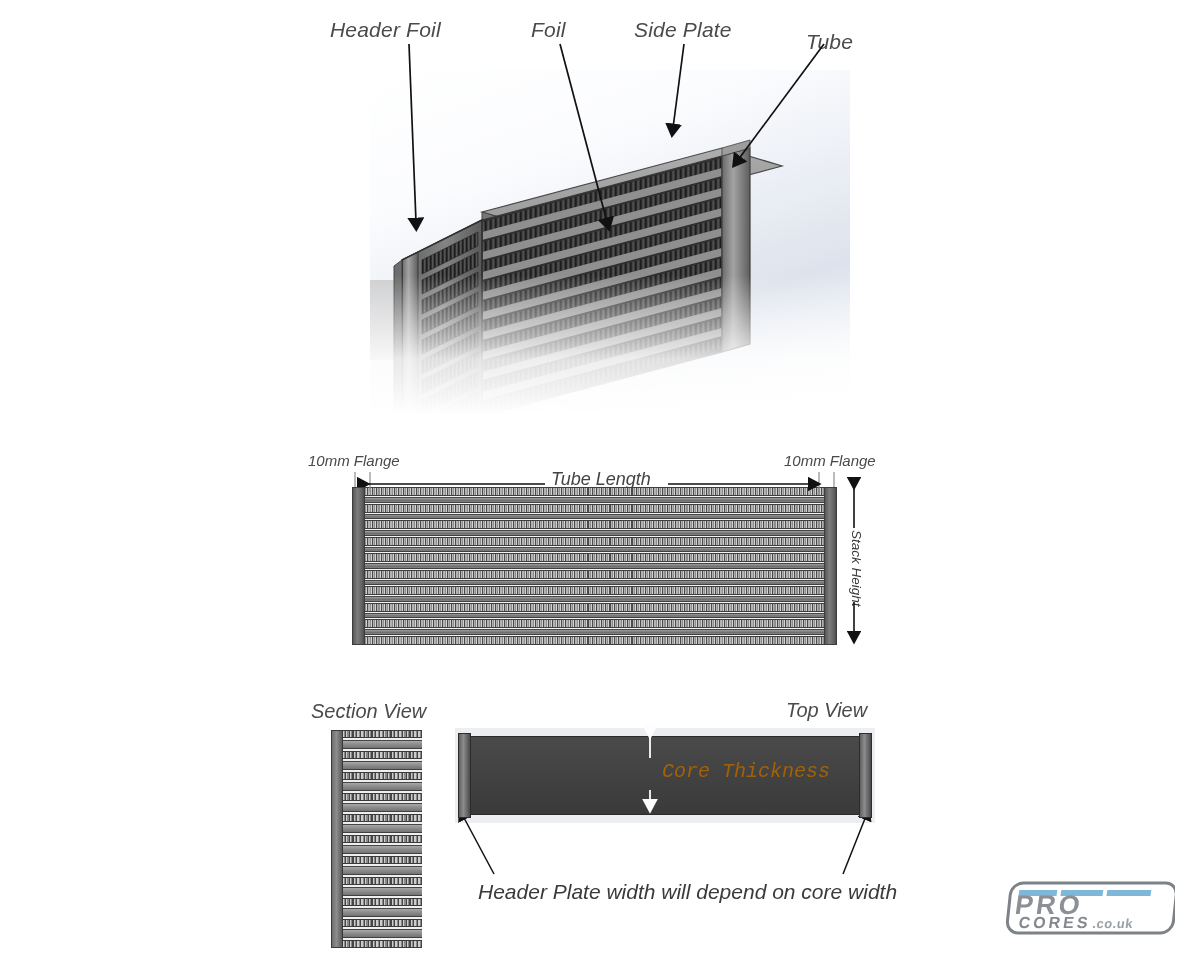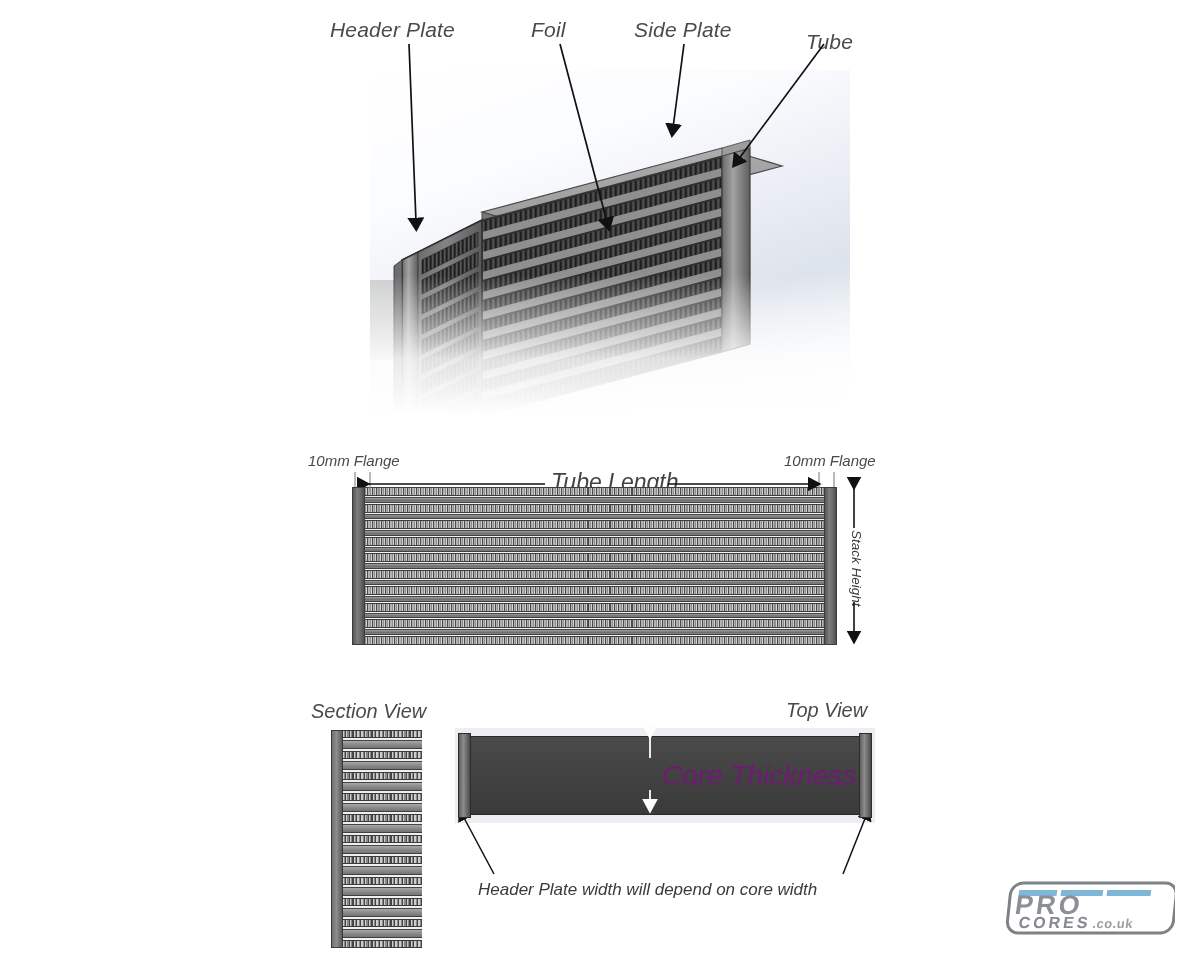--- a/index.html
+++ b/index.html
@@ -47,50 +47,50 @@
     font-family: "Liberation Sans", sans-serif;
     font-style: italic;
     font-size: 20px;
     color: #4a4a4a;
     white-space: nowrap;
   }
   .note-label {
     position: absolute;
     font-family: "Liberation Sans", sans-serif;
     font-style: italic;
-    font-size: 17px;
+    font-size: 21px;
     color: #3a3a3a;
     white-space: nowrap;
   }
   .dim-label {
     position: absolute;
     font-family: "Liberation Sans", sans-serif;
     font-style: italic;
-    font-size: 23px;
+    font-size: 18px;
     color: #434343;
     white-space: nowrap;
     background: #ffffff;
     padding: 0 5px;
   }
   .rot-label {
     position: absolute;
     font-family: "Liberation Sans", sans-serif;
     font-style: italic;
     font-size: 13.5px;
     color: #3a3a3a;
     white-space: nowrap;
     transform-origin: 0 0;
     transform: rotate(90deg);
   }
   .white-dim-label {
     position: absolute;
-    font-family: Liberation Sans, sans-serif;
-    font-style: italic;
-    font-size: 28px;
-    color: #701a75;
+    font-family: Liberation Mono, monospace;
+    font-style: italic;
+    font-size: 20px;
+    color: #a16207;
     white-space: nowrap;
   }
 
   svg.overlay {
     position: absolute;
     left: 0; top: 0;
     width: 1200px;
     height: 960px;
     pointer-events: none;
   }
@@ -350,21 +350,21 @@
           <polygon points="52,350 108,322 108,336 52,364" fill="url(#finTexEnd)" stroke="#262626" stroke-width="0.7"></polygon>
         </g>
         <polygon points="32,190 112,150 112,346 32,386" fill="none" stroke="#2f2f2f" stroke-width="1.4"></polygon>
       </g>
 
       <polygon points="24,196 32,190 32,386 24,392" fill="#6d6d6d" stroke="#3a3a3a" stroke-width="0.9"></polygon>
     </svg>
     <div class="floor"></div>
   </div>
 
-  <div class="callout-label" style="left:330px; top:18px;">Header Plate</div>
+  <div class="callout-label" style="left:330px; top:18px;">Header Foil</div>
   <div class="callout-label" style="left:531px; top:18px;">Foil</div>
   <div class="callout-label" style="left:634px; top:18px;">Side Plate</div>
   <div class="callout-label" style="left:806px; top:30px;">Tube</div>
 
   <div class="view-label" style="left:311px; top:700px;">Section View</div>
   <div class="view-label" style="left:786px; top:699px;">Top View</div>
 
   <div class="small-label" style="left:308px; top:452px;">10mm Flange</div>
   <div class="small-label" style="left:784px; top:452px;">10mm Flange</div>
 

